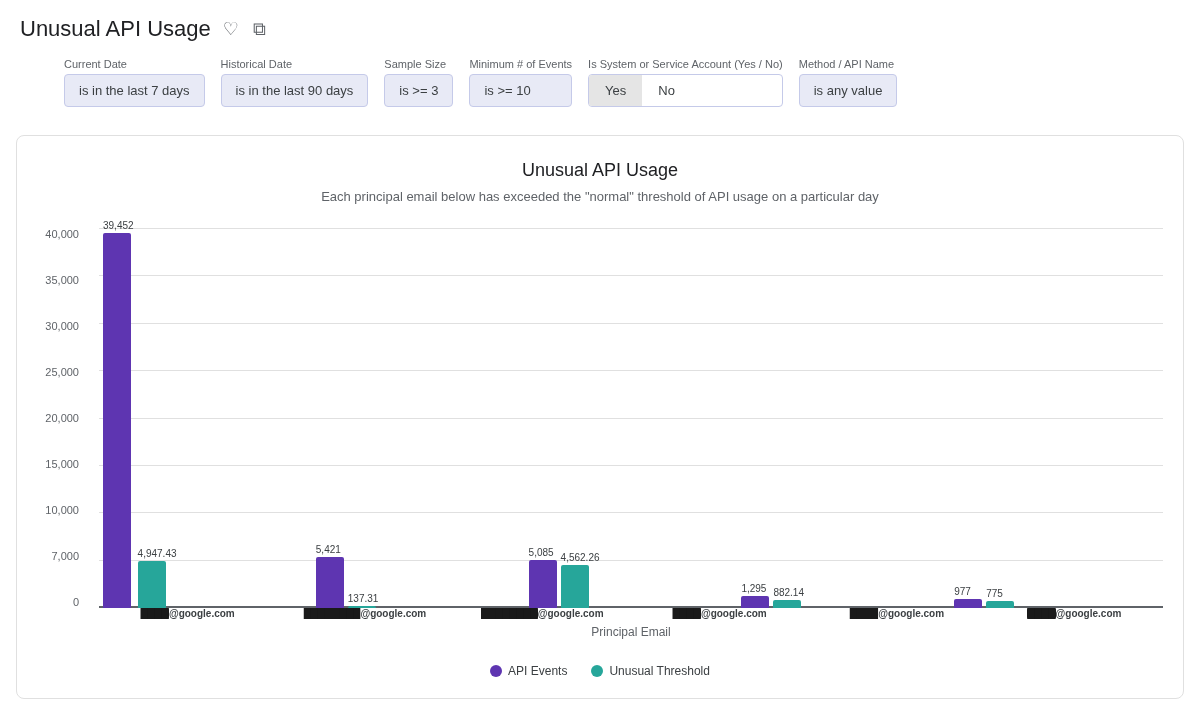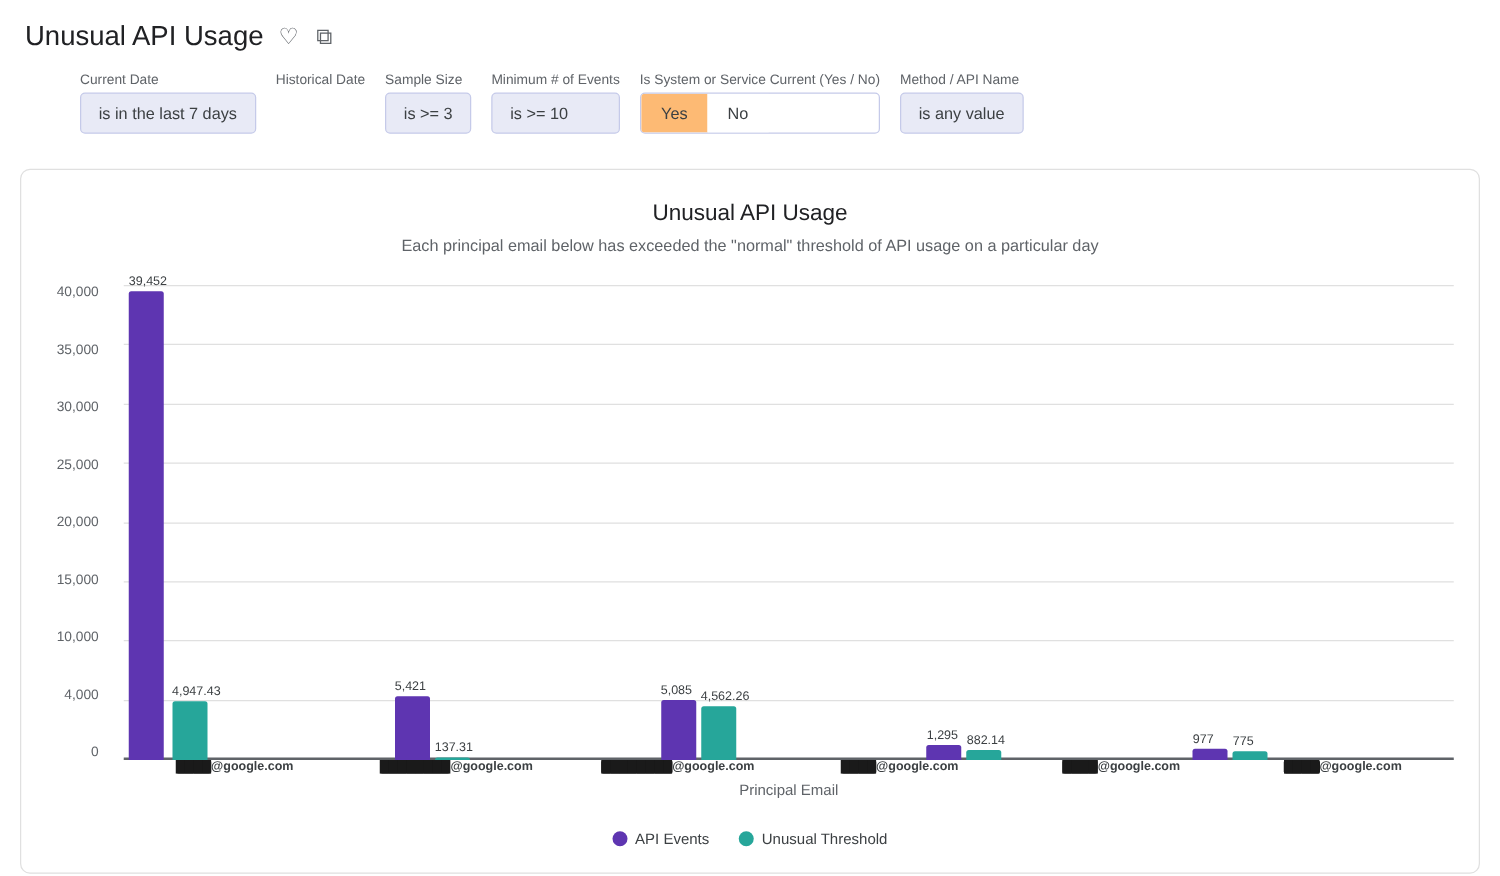--- a/index.html
+++ b/index.html
@@ -38,21 +38,21 @@
       min-width: 120px;
     }
     .filter-pill-dropdown .chevron { font-size: 10px; color: #5f6368; }
     
     .toggle-group { display: flex; border: 1px solid #c5cae9; border-radius: 4px; overflow: hidden; }
     .toggle-btn {
       padding: 8px 16px;
       font-size: 13px;
       border: none;
       cursor: pointer;
-      background: #fdba74;
+      background: #e5e5e5;
       color: #3c4043;
     }
     .toggle-btn.active { background: #fff; font-weight: 500; }
     
     .chart-container {
       background: #fff;
       border: 1px solid #e0e0e0;
       border-radius: 8px;
       margin: 8px 16px;
       padding: 24px 20px 20px;
@@ -114,35 +114,36 @@
   </div>
 
   <div class="filters">
     <div class="filter-group">
       <span class="filter-label">Current Date</span>
       <div class="filter-pill">is in the last 7 days</div>
     </div>
 
     <div class="filter-group">
       <span class="filter-label">Historical Date</span>
+      <div class="filter-pill">is in the last 90 days</div>
     </div>
 
 
     <div class="filter-group">
       <span class="filter-label">Sample Size</span>
       <div class="filter-pill">is &gt;= 3</div>
     </div>
 
     <div class="filter-group">
       <span class="filter-label">Minimum # of Events</span>
       <div class="filter-pill">is &gt;= 10</div>
     </div>
 
     <div class="filter-group">
-      <span class="filter-label">Is System or Service Current (Yes / No)</span>
+      <span class="filter-label">Is System or Service Account (Yes / No)</span>
       <div class="toggle-group">
         <button class="toggle-btn">Yes</button>
         <button class="toggle-btn active">No</button>
       </div>
     </div>
 
     <div class="filter-group">
       <span class="filter-label">Method / API Name</span>
       <div class="filter-pill">is any value</div>
     </div>
@@ -155,21 +156,21 @@
 
   <div class="chart-area">
     <div class="y-axis" id="y-axis-container">
     <span class="y-label">40,000</span>
         <span class="y-label">35,000</span>
         <span class="y-label">30,000</span>
         <span class="y-label">25,000</span>
         <span class="y-label">20,000</span>
         <span class="y-label">15,000</span>
         <span class="y-label">10,000</span>
-        <span class="y-label">4,000</span>
+        <span class="y-label">7,000</span>
         <span class="y-label">0</span>
       </div>
     <div class="chart-inner">
       <div class="grid-and-bars">
         <div class="grid-lines" id="grid-lines-container">
         <div class="grid-line"></div>
             <div class="grid-line"></div>
             <div class="grid-line"></div>
             <div class="grid-line"></div>
             <div class="grid-line"></div>

